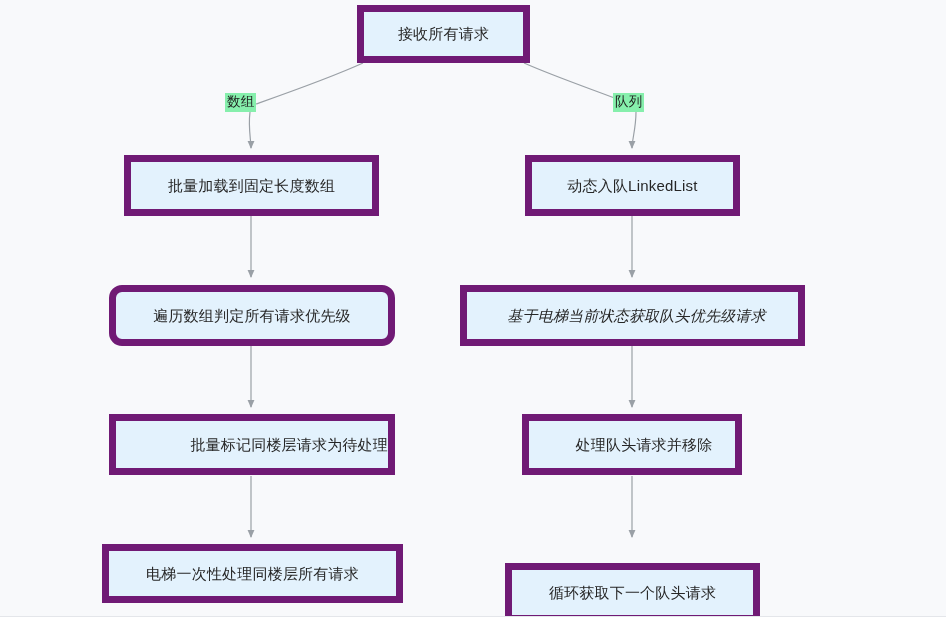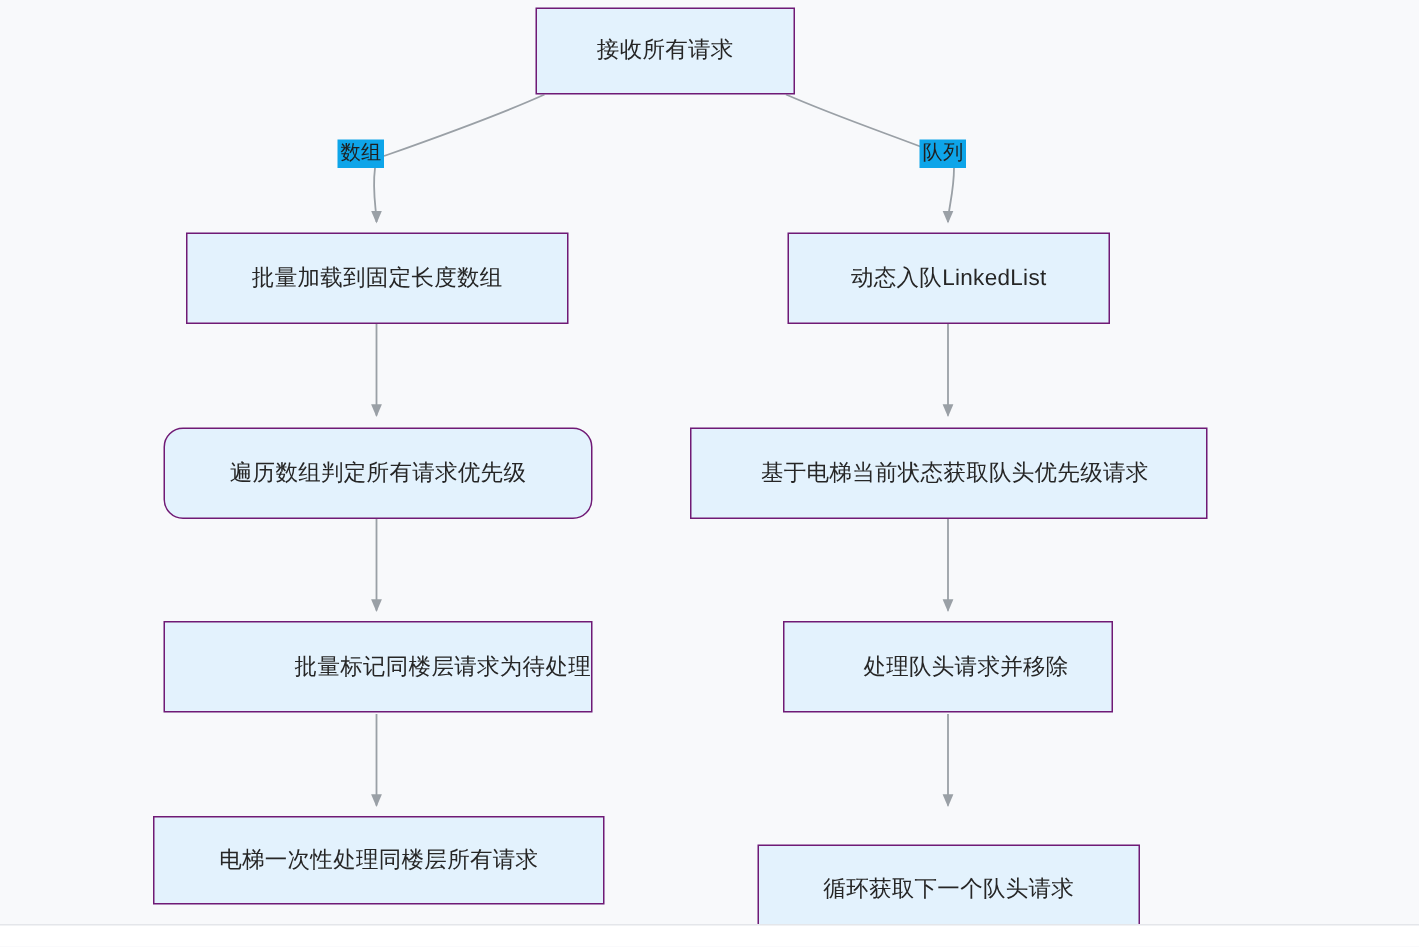--- a/index.html
+++ b/index.html
@@ -35,21 +35,21 @@
     left: 0;
     top: 0;
     width: 946px;
     height: 631px;
     pointer-events: none;
   }
   .node {
     position: absolute;
     box-sizing: border-box;
     background: #e3f2fd;
-    border: 1px solid #701a75;
+    border: 7px solid #701a75;
     display: flex;
     align-items: center;
     justify-content: center;
     color: #262626;
     font-size: 15px;
     line-height: 1.2;
     white-space: nowrap;
     overflow: hidden;
     letter-spacing: 0.2px;
   }
@@ -57,21 +57,21 @@
     display: block;
     text-align: center;
   }
   
   .node.clipped .node-label {
     position: relative;
     left: 4px;
   }
   .edge-label {
     position: absolute;
-    background: #0ea5e9;
+    background: #86efac;
     color: #1f1f1f;
     font-size: 13.5px;
     line-height: 1.25;
     padding: 1px 2px;
     white-space: nowrap;
     letter-spacing: 0.2px;
   }
 </style>
 </head>
 <body>
@@ -120,21 +120,21 @@
   </div>
 
   <div class="node" style="left:102px; top:544px; width:301px; height:59px;">
     <span class="node-label">电梯一次性处理同楼层所有请求</span>
   </div>
 
   <div class="node" style="left:525px; top:155px; width:215px; height:61px;">
     <span class="node-label">动态入队LinkedList</span>
   </div>
 
-  <div class="node clipped" style="left:460px; top:285px; width:345px; height:61px;">
+  <div class="node clipped" style="left:460px; top:285px; width:345px; height:61px;font-style:italic;">
     <span class="node-label">基于电梯当前状态获取队头优先级请求</span>
   </div>
 
   <div class="node" style="left:522px; top:414px; width:220px; height:61px;padding-left:24px;">
     <span class="node-label">处理队头请求并移除</span>
   </div>
 
   <div class="node" style="left:505px; top:544px; width:255px; height:59px;margin-top:19px;">
     <span class="node-label">循环获取下一个队头请求</span>
   </div>

